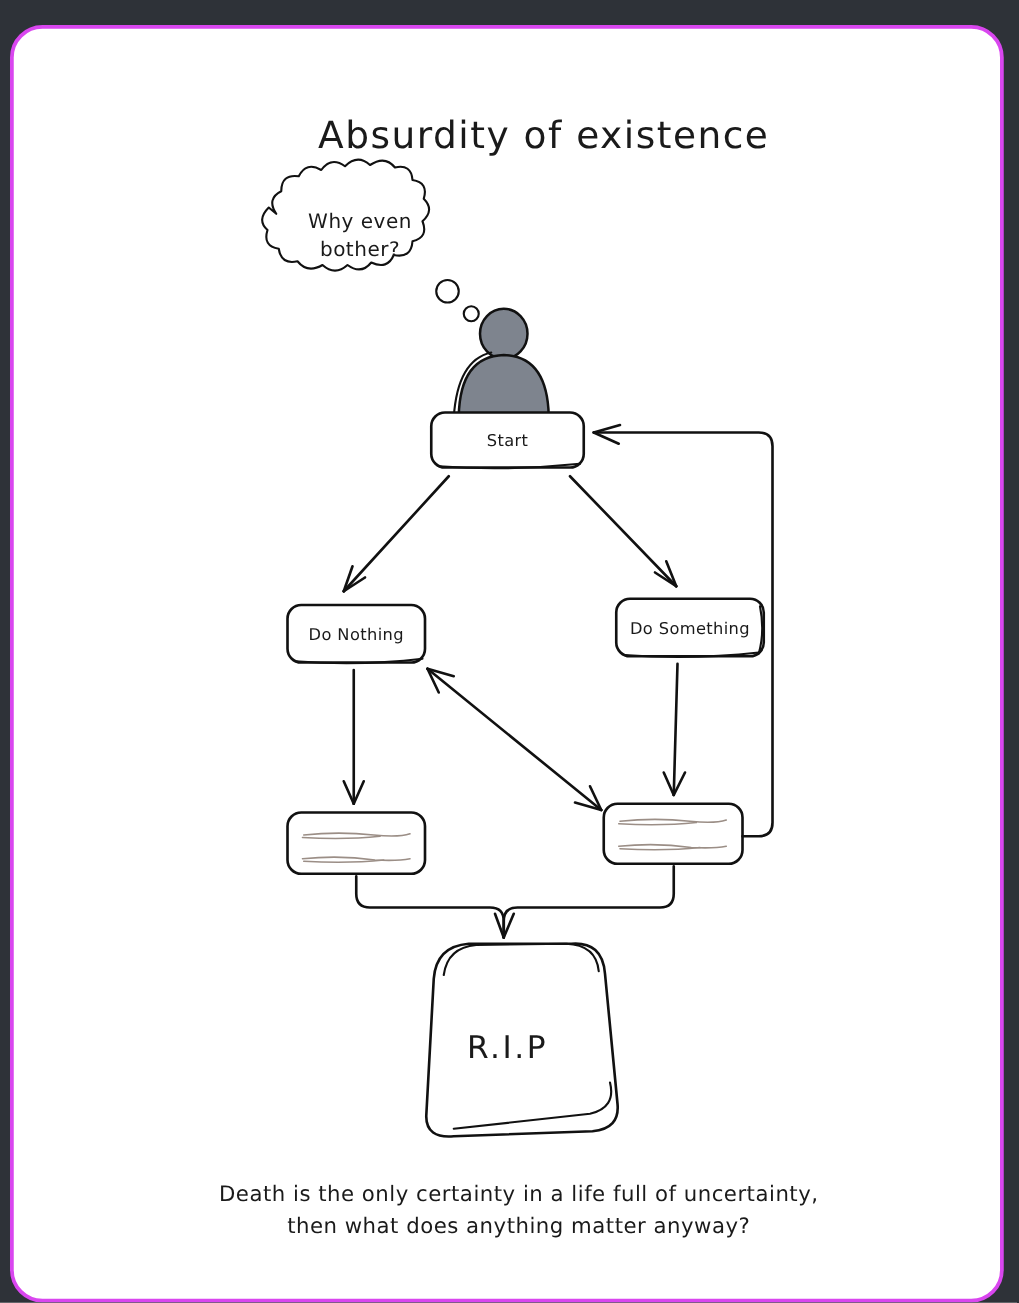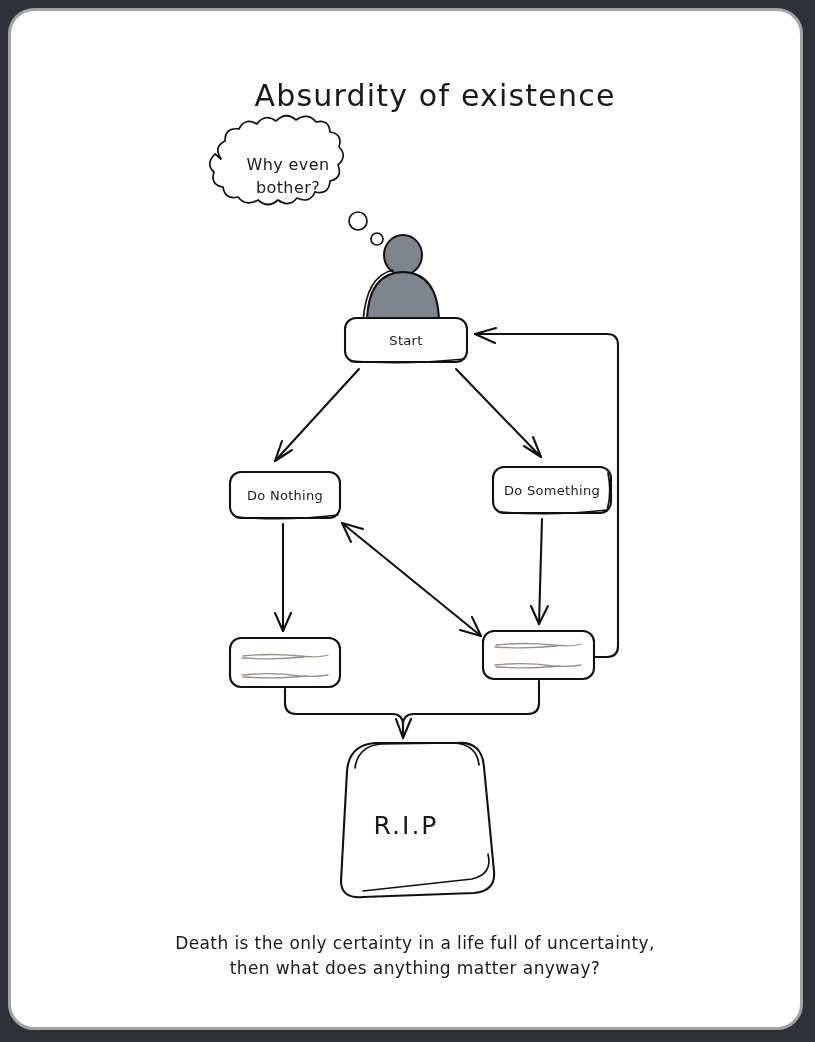--- a/index.html
+++ b/index.html
@@ -14,25 +14,25 @@
     font-family: "DejaVu Sans", sans-serif;
   }
   #page {
     position: relative;
     width: 815px;
     height: 1042px;
   }
   #card {
     position: absolute;
     left: 8px;
-    top: 8px;
+    top: 20px;
     width: 795px;
     height: 1022px;
     background: #ffffff;
-    border: 3px solid #a3a3a3;
+    border: 3px solid #d946ef;
     border-radius: 26px;
     box-sizing: border-box;
     overflow: hidden;
   }
   #scene {
     position: absolute;
     left: 0;
     top: 0;
     width: 815px;
     height: 1042px;

